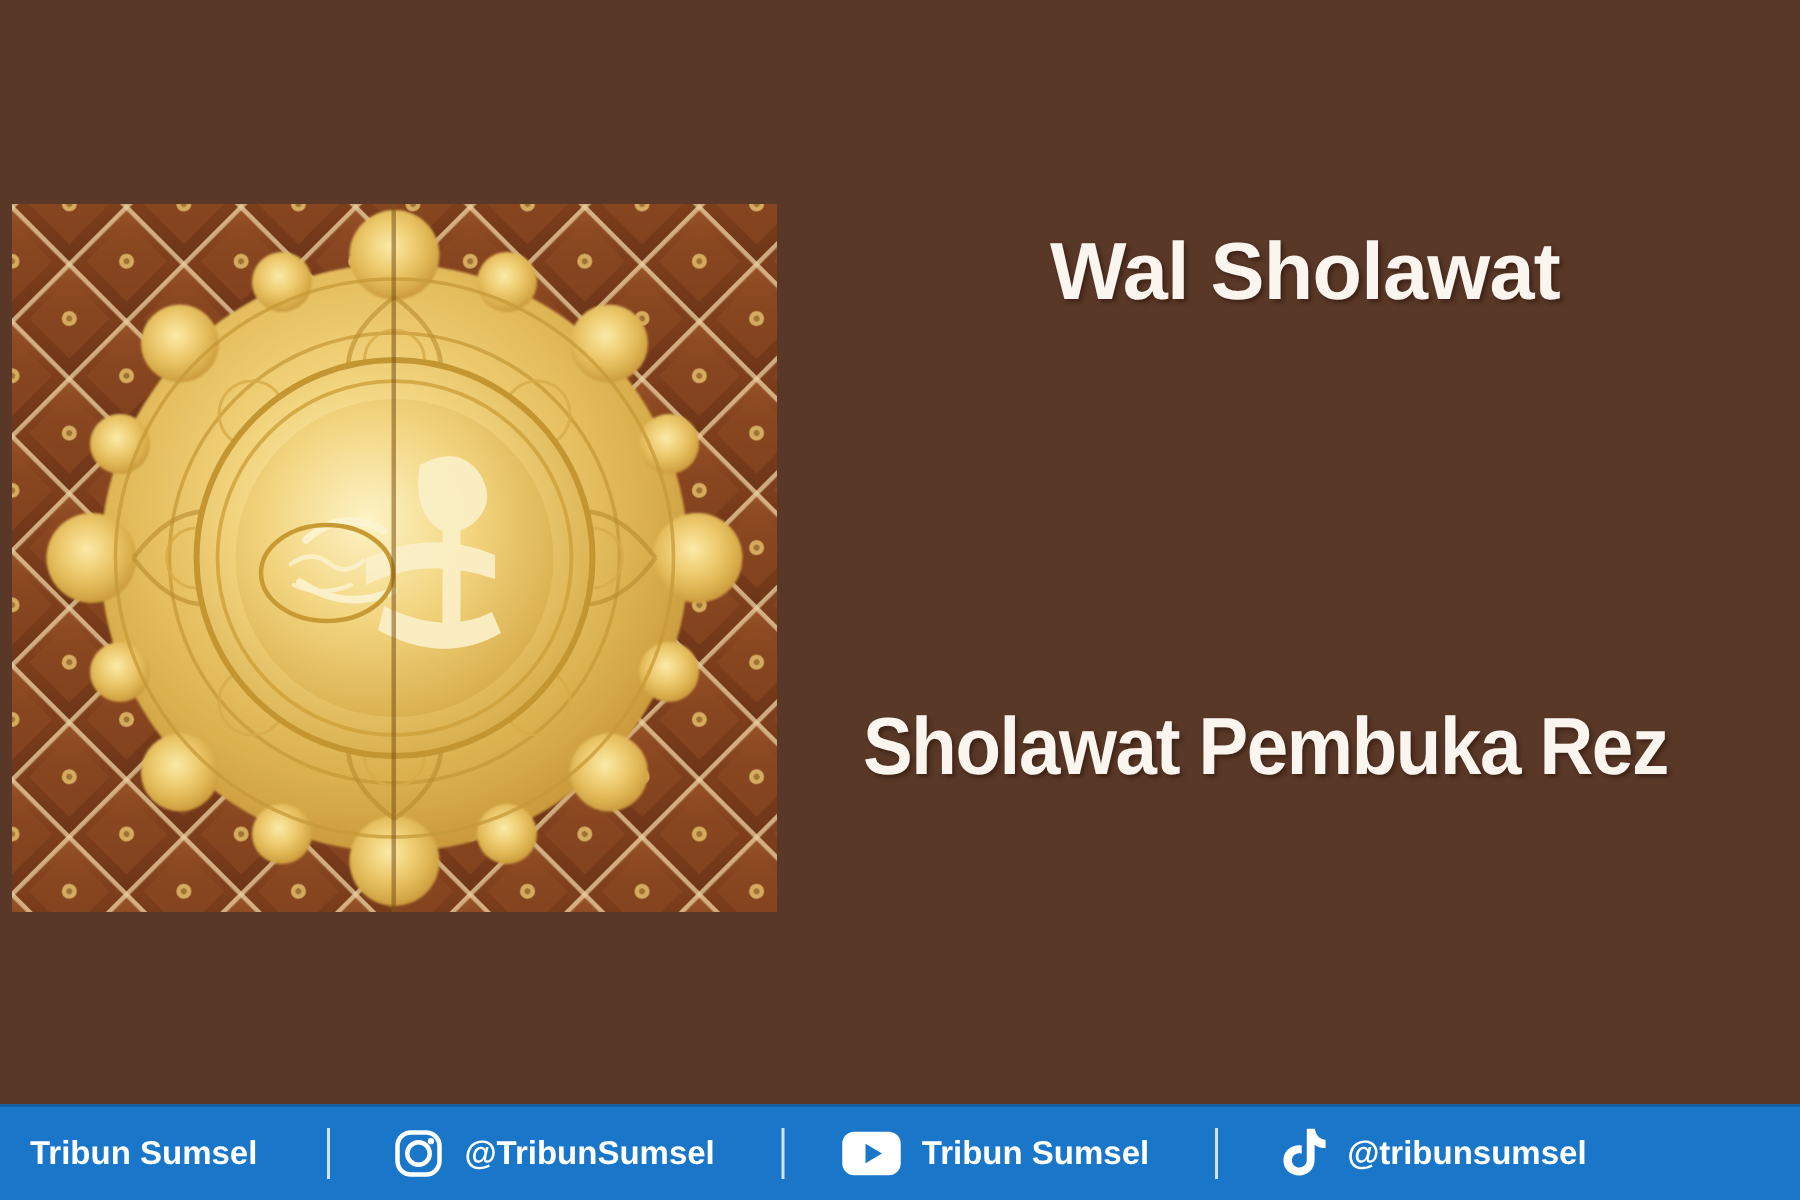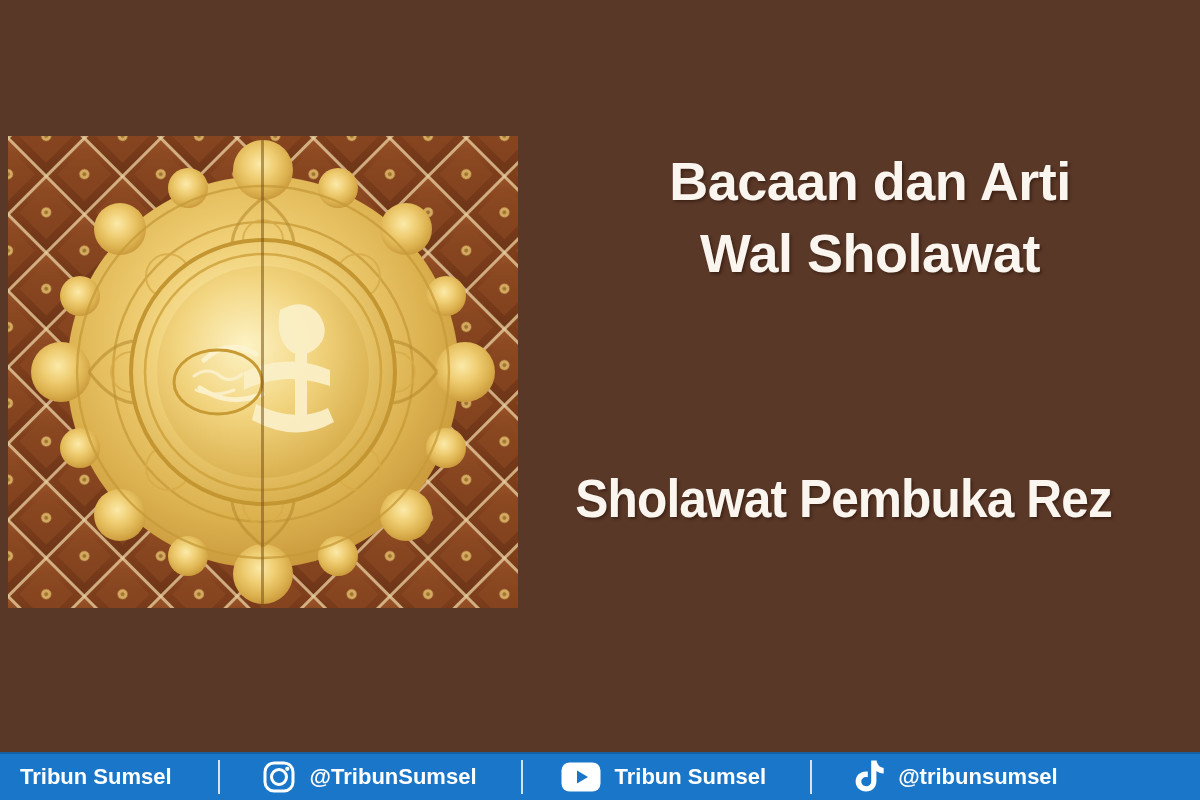--- a/index.html
+++ b/index.html
@@ -63,21 +63,21 @@
     letter-spacing:-1px;
     transform:scaleX(0.92);
     transform-origin:left center;
     text-shadow:2px 2px 3px rgba(40,18,8,0.55);
   }
 
   
   .footer {
     position:absolute;
     left:0; bottom:0;
-    width:1200px; height:48px;
+    width:1200px; height:64px;
     background:#1976c8;
     display:flex;
     align-items:center;
     overflow:hidden;
     border-top:2px solid #155fa3;
   }
   .footer-item {
     display:flex;
     align-items:center;
     gap:14px;
@@ -213,21 +213,20 @@
       <g fill="none" stroke="#fbf1cc" stroke-width="3" stroke-linecap="round" opacity=".9">
         <path d="M186 240 q14 -10 26 0 q10 8 22 -2"></path>
         <path d="M188 254 q18 8 38 0"></path>
       </g>
 
       <rect x="253" y="0" width="3" height="472" fill="#7a5216" opacity=".55"></rect>
     </svg>
   </div>
 
   <div class="headline-block">
-    <span class="hl-line">Bacaan dan Arti</span>
     <span class="hl-line">Wal Sholawat</span>
   </div>
 
   <div class="subhead-block">
     <span class="sh-line">Sholawat Pembuka Rez</span>
   </div>
 
   <div class="footer">
 
     <div class="sp-a"></div>

